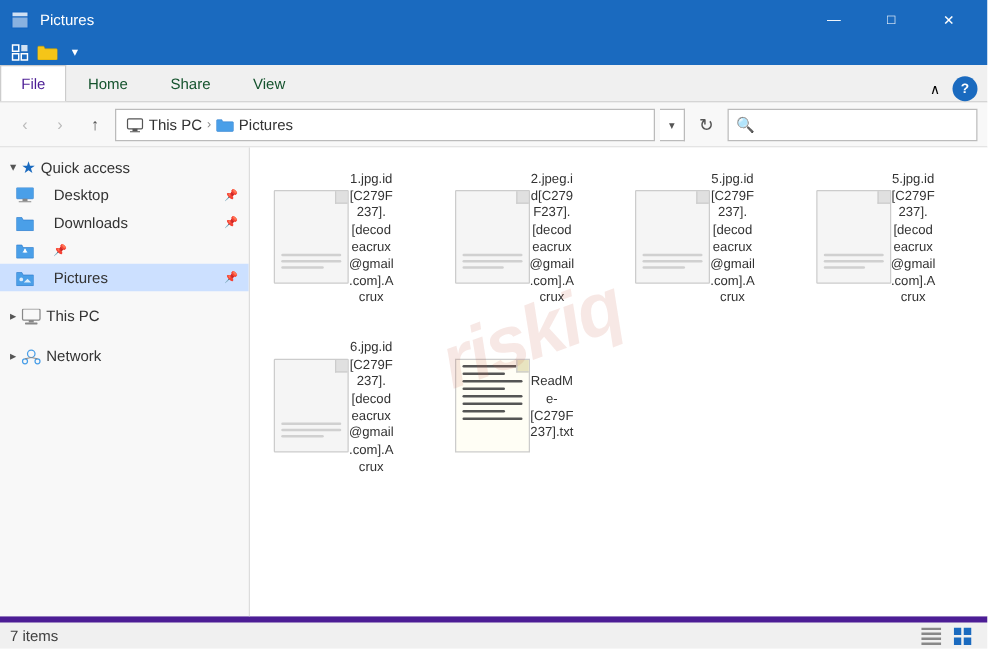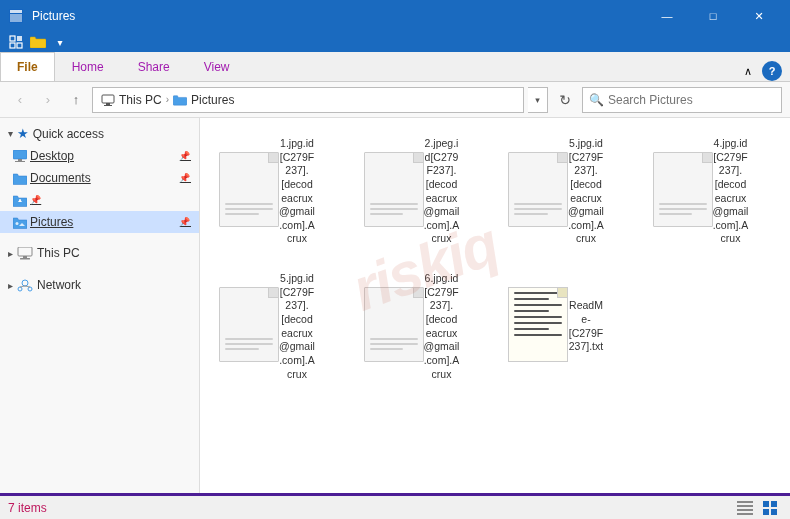--- a/index.html
+++ b/index.html
@@ -76,30 +76,30 @@
       align-items: flex-end;
       height: 30px;
       padding-left: 0;
     }
     .ribbon-tab {
       padding: 6px 16px;
       font-size: 12px;
       cursor: pointer;
       border: 1px solid transparent;
       border-bottom: none;
-      color: #a21caf;
+      color: #14532d;
       height: 100%;
       display: flex;
       align-items: center;
     }
     .ribbon-tab.active {
       background: #fff;
       border-color: #ccc;
-      color: #a16207;
-      font-weight: 700;
+      color: #4c1d95;
+      font-weight: 400;
     }
     .ribbon-right {
       margin-left: auto;
       display: flex;
       align-items: center;
       padding-right: 8px;
       gap: 4px;
     }
     .ribbon-chevron, .ribbon-help {
       width: 20px;
@@ -211,24 +211,23 @@
       background: #f8f8f8;
       border-right: 1px solid #ddd;
       overflow-y: auto;
       padding: 4px 0;
     }
     .sidebar-item {
       display: flex;
       align-items: center;
       padding: 3px 8px 3px 12px;
       cursor: pointer;
-      gap: 2px;
+      gap: 15px;
       font-size: 12px;
       color: #333;
-      text-decoration: underline;
     }
     .sidebar-item.active { background: #cce0ff; }
     .sidebar-item-icon {
       width: 16px;
       height: 16px;
       flex-shrink: 0;
       display: flex;
       align-items: center;
       justify-content: center;
     }
@@ -343,26 +342,26 @@
       background: #555;
       margin: 4px 5px;
       border-radius: 1px;
     }
     .txt-line.short { width: 60%; }
 
     
     .status-bar {
       height: 26px;
       background: #f0f0f0;
-      border-top: 3px solid #4c1d95;
+      border-top: 5px solid #4c1d95;
       display: flex;
       align-items: center;
       padding: 0 8px;
       font-size: 12px;
-      color: #be185d;
+      color: #404040;
     }
     .status-right {
       margin-left: auto;
       display: flex;
       gap: 4px;
     }
     .view-btn {
       width: 22px;
       height: 22px;
       display: flex;
@@ -449,21 +448,20 @@
     <span class="path-sep">›</span>
     <svg width="14" height="12" viewBox="0 0 16 14">
       <path d="M0 3 Q0 2 1 2 L5 2 L6 4 L15 4 Q16 4 16 5 L16 12 Q16 13 15 13 L1 13 Q0 13 0 12 Z" fill="#4a9fe8" stroke="#2979cc" stroke-width="0.5"></path>
     </svg>
     <span>Pictures</span>
   </div>
   <div class="address-dropdown">▾</div>
   <div class="refresh-btn">↻</div>
   <div class="search-box">
     <span class="search-icon-svg">🔍</span>
-    <input type="text" placeholder="Search Pictures" style="">
   </div>
 </div>
 
 <div class="main-area">
 
   <div class="sidebar">
 
     <div class="sidebar-header">
       <span class="sidebar-header-icon">▾</span>
       <span style="color:#1a6abf; font-size:13px;">★</span>
@@ -481,21 +479,21 @@
       <span class="sidebar-item-label">Desktop</span>
       <span class="sidebar-pin">📌</span>
     </div>
 
     <div class="sidebar-item">
       <div class="sidebar-item-icon">
         <svg width="14" height="13" viewBox="0 0 14 13">
           <path d="M0 2.5 Q0 2 0.5 2 L4.5 2 L5.5 4 L13.5 4 Q14 4 14 4.5 L14 12 Q14 12.5 13.5 12.5 L0.5 12.5 Q0 12.5 0 12 Z" fill="#4a9fe8" stroke="#2979cc" stroke-width="0.5"></path>
         </svg>
       </div>
-      <span class="sidebar-item-label">Documents</span>
+      <span class="sidebar-item-label">Downloads</span>
       <span class="sidebar-pin">📌</span>
     </div>
 
     <div class="sidebar-item">
       <div class="sidebar-item-icon">
         <svg width="14" height="13" viewBox="0 0 14 13">
           <path d="M0 2.5 Q0 2 0.5 2 L4.5 2 L5.5 4 L13.5 4 Q14 4 14 4.5 L14 12 Q14 12.5 13.5 12.5 L0.5 12.5 Q0 12.5 0 12 Z" fill="#4a9fe8" stroke="#2979cc" stroke-width="0.5"></path>
           <polygon points="7,5 9,8 5,8" fill="white"></polygon>
           <rect x="6.5" y="5" width="1" height="3" fill="white"></rect>
         </svg>
@@ -584,33 +582,20 @@
             <div class="file-page-lines">
               <div class="file-line"></div>
               <div class="file-line"></div>
               <div class="file-line" style="width:70%"></div>
             </div>
           </div>
         </div>
         <span class="file-name">5.jpg.id[C279F237].[decodeacrux@gmail.com].Acrux</span>
       </div>
 
-      <div class="file-item">
-        <div class="file-icon">
-          <div class="file-page">
-            <div class="file-page-folded"></div>
-            <div class="file-page-lines">
-              <div class="file-line"></div>
-              <div class="file-line"></div>
-              <div class="file-line" style="width:70%"></div>
-            </div>
-          </div>
-        </div>
-        <span class="file-name">4.jpg.id[C279F237].[decodeacrux@gmail.com].Acrux</span>
-      </div>
 
       <div class="file-item">
         <div class="file-icon">
           <div class="file-page">
             <div class="file-page-folded"></div>
             <div class="file-page-lines">
               <div class="file-line"></div>
               <div class="file-line"></div>
               <div class="file-line" style="width:70%"></div>
             </div>

